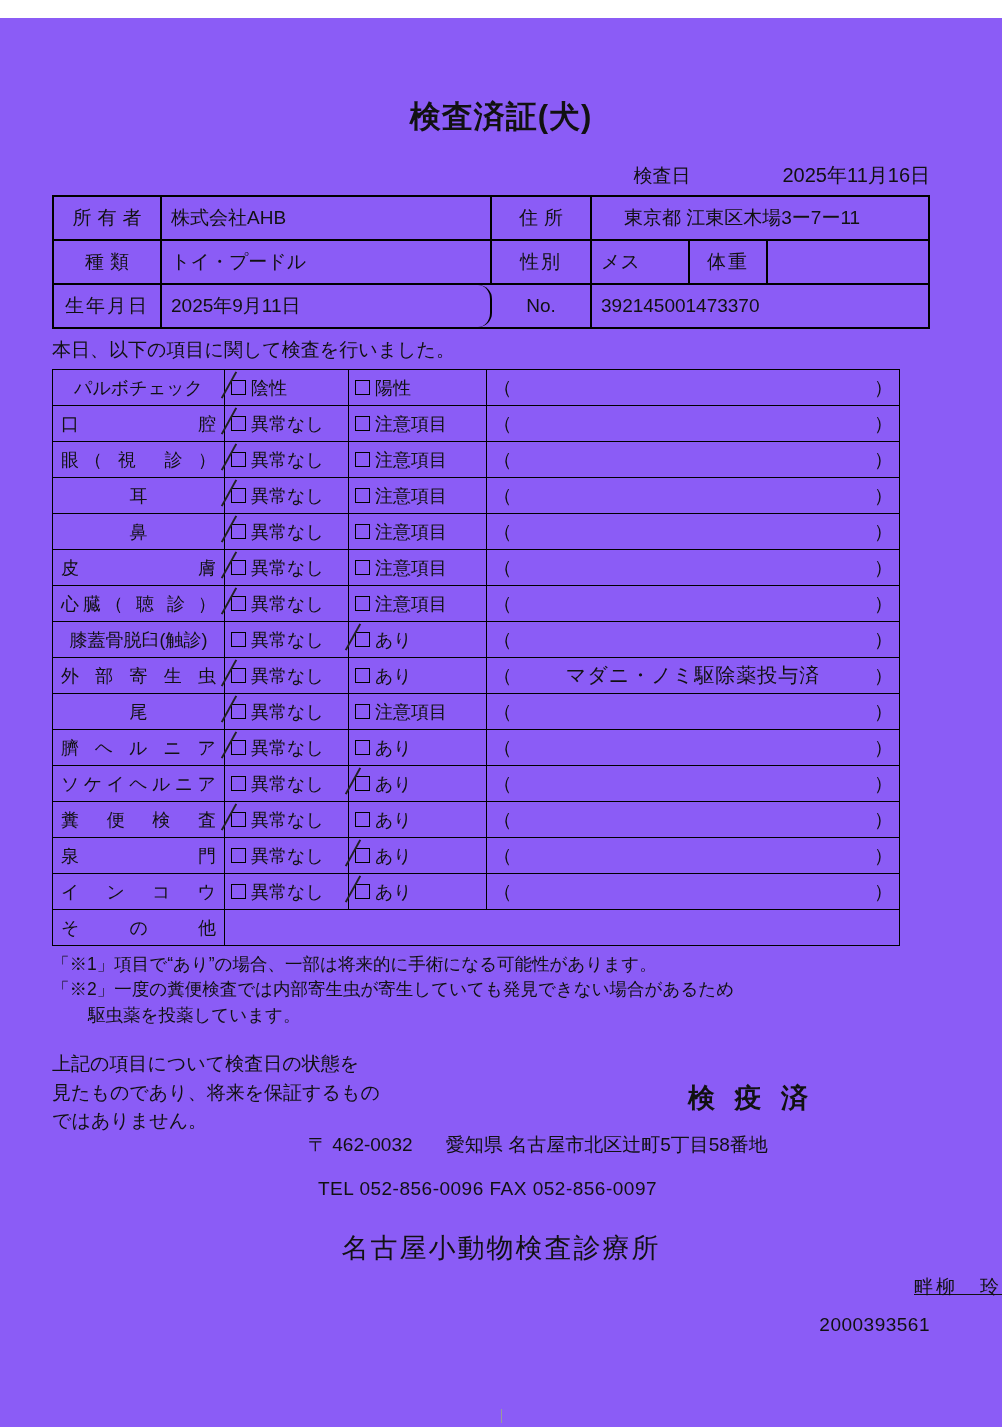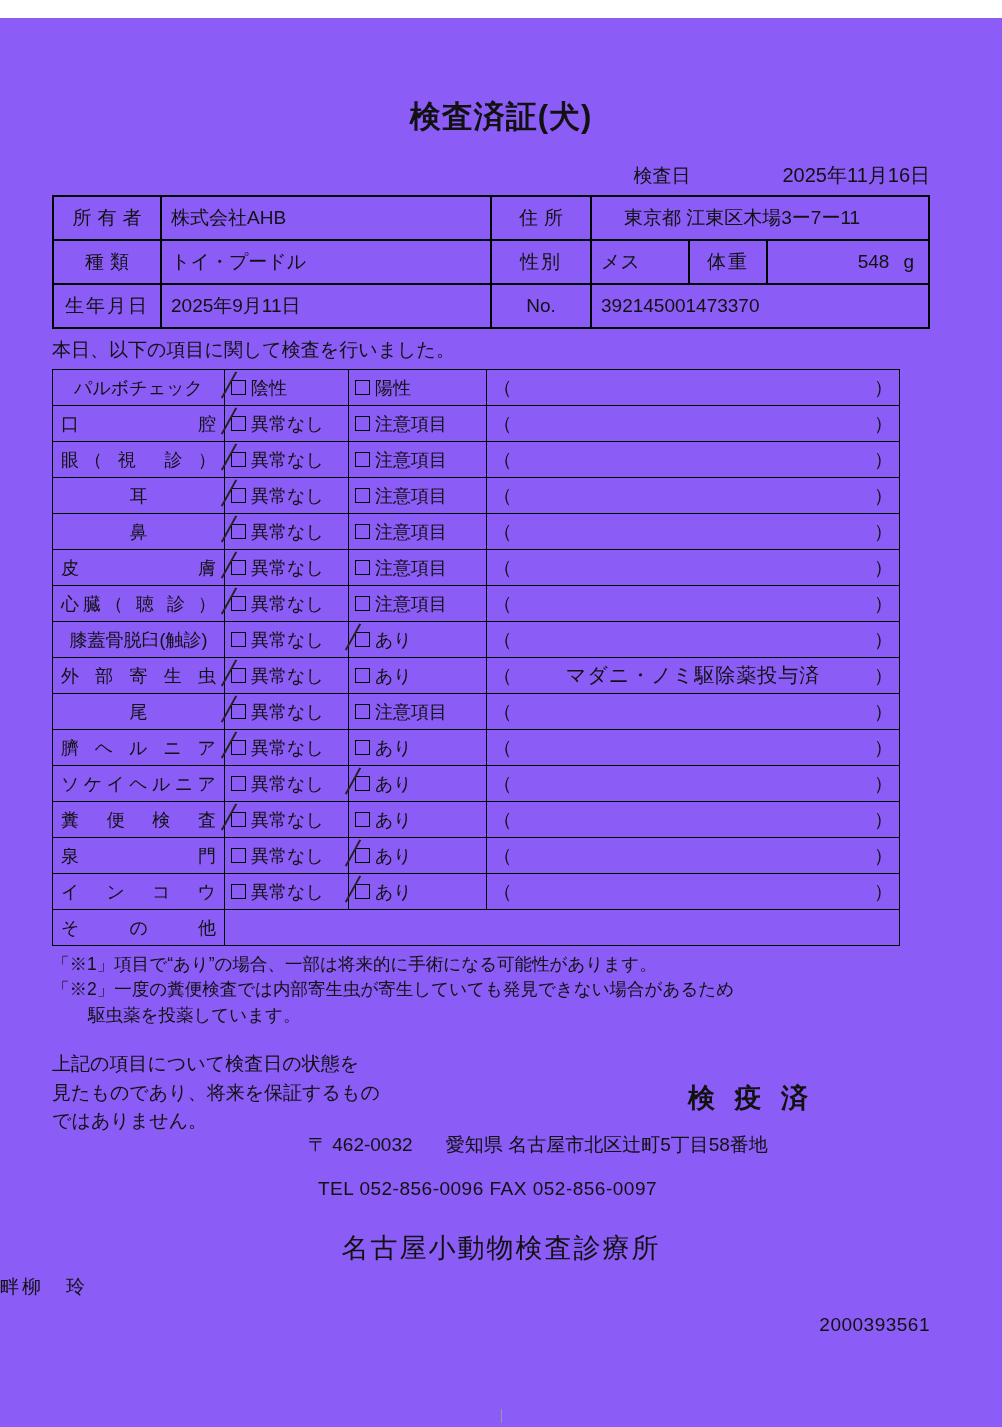--- a/index.html
+++ b/index.html
@@ -72,21 +72,21 @@
 
   .w-kind-lab   { width: 108px; justify-content: center; letter-spacing: 6px; text-indent: 6px;}
   .w-kind-val   { width: 330px; }
   .w-sex-lab    { width: 100px; justify-content: center; letter-spacing: 2px; }
   .w-sex-val    { width: 98px; }
   .w-wt-lab     { width: 78px; justify-content: center; letter-spacing: 2px;}
   .w-wt-val     { flex: 1; justify-content: flex-end; padding-right: 14px;}
   .w-wt-val .num { margin-right: 14px; }
 
   .w-bd-lab     { width: 108px; justify-content: center; letter-spacing: 2px;}
-  .w-bd-val     { width: 330px; }
+  .w-bd-val     { width: 330px; border-radius: 14px; }
   .w-no-lab     { width: 100px; justify-content: center; }
   .w-no-val     { flex: 1; }
 
   
   .intro {
     margin: 8px 0 6px 52px;
     font-size: 19px;
   }
 
   
@@ -210,23 +210,24 @@
     top: 188px;
     text-align: center;
     font-size: 27px;
     letter-spacing: 2px;
   }
   .vet {
     position: absolute;
     left: 0;
     right: 0;
     top: 232px;
-    text-align: left;
+    text-align: right;
     font-size: 19px;
     letter-spacing: 3px;
+    text-decoration: underline;
   }
   .serial {
     position: absolute;
     right: 72px;
     top: 272px;
     font-size: 19px;
     letter-spacing: 0.5px;
   }
   .bottom-tick {
     position: absolute;
@@ -255,24 +256,20 @@
       <div class="cell w-owner-val vline">株式会社AHB</div>
       <div class="cell w-addr-lab vline">住所</div>
       <div class="cell w-addr-val">東京都 江東区木場3ー7ー11</div>
     </div>
     <div class="row">
       <div class="cell w-kind-lab vline">種類</div>
       <div class="cell w-kind-val vline">トイ・プードル</div>
       <div class="cell w-sex-lab vline">性別</div>
       <div class="cell w-sex-val vline">メス</div>
       <div class="cell w-wt-lab vline">体重</div>
-      <div class="cell w-wt-val">
-        <span class="num">548</span>
-        <span>g</span>
-      </div>
     </div>
     <div class="row">
       <div class="cell w-bd-lab vline">生年月日</div>
       <div class="cell w-bd-val vline">2025年9月11日</div>
       <div class="cell w-no-lab vline">No.</div>
       <div class="cell w-no-val">392145001473370</div>
     </div>
   </div>
 
   <div class="intro">本日、以下の項目に関して検査を行いました。</div>

